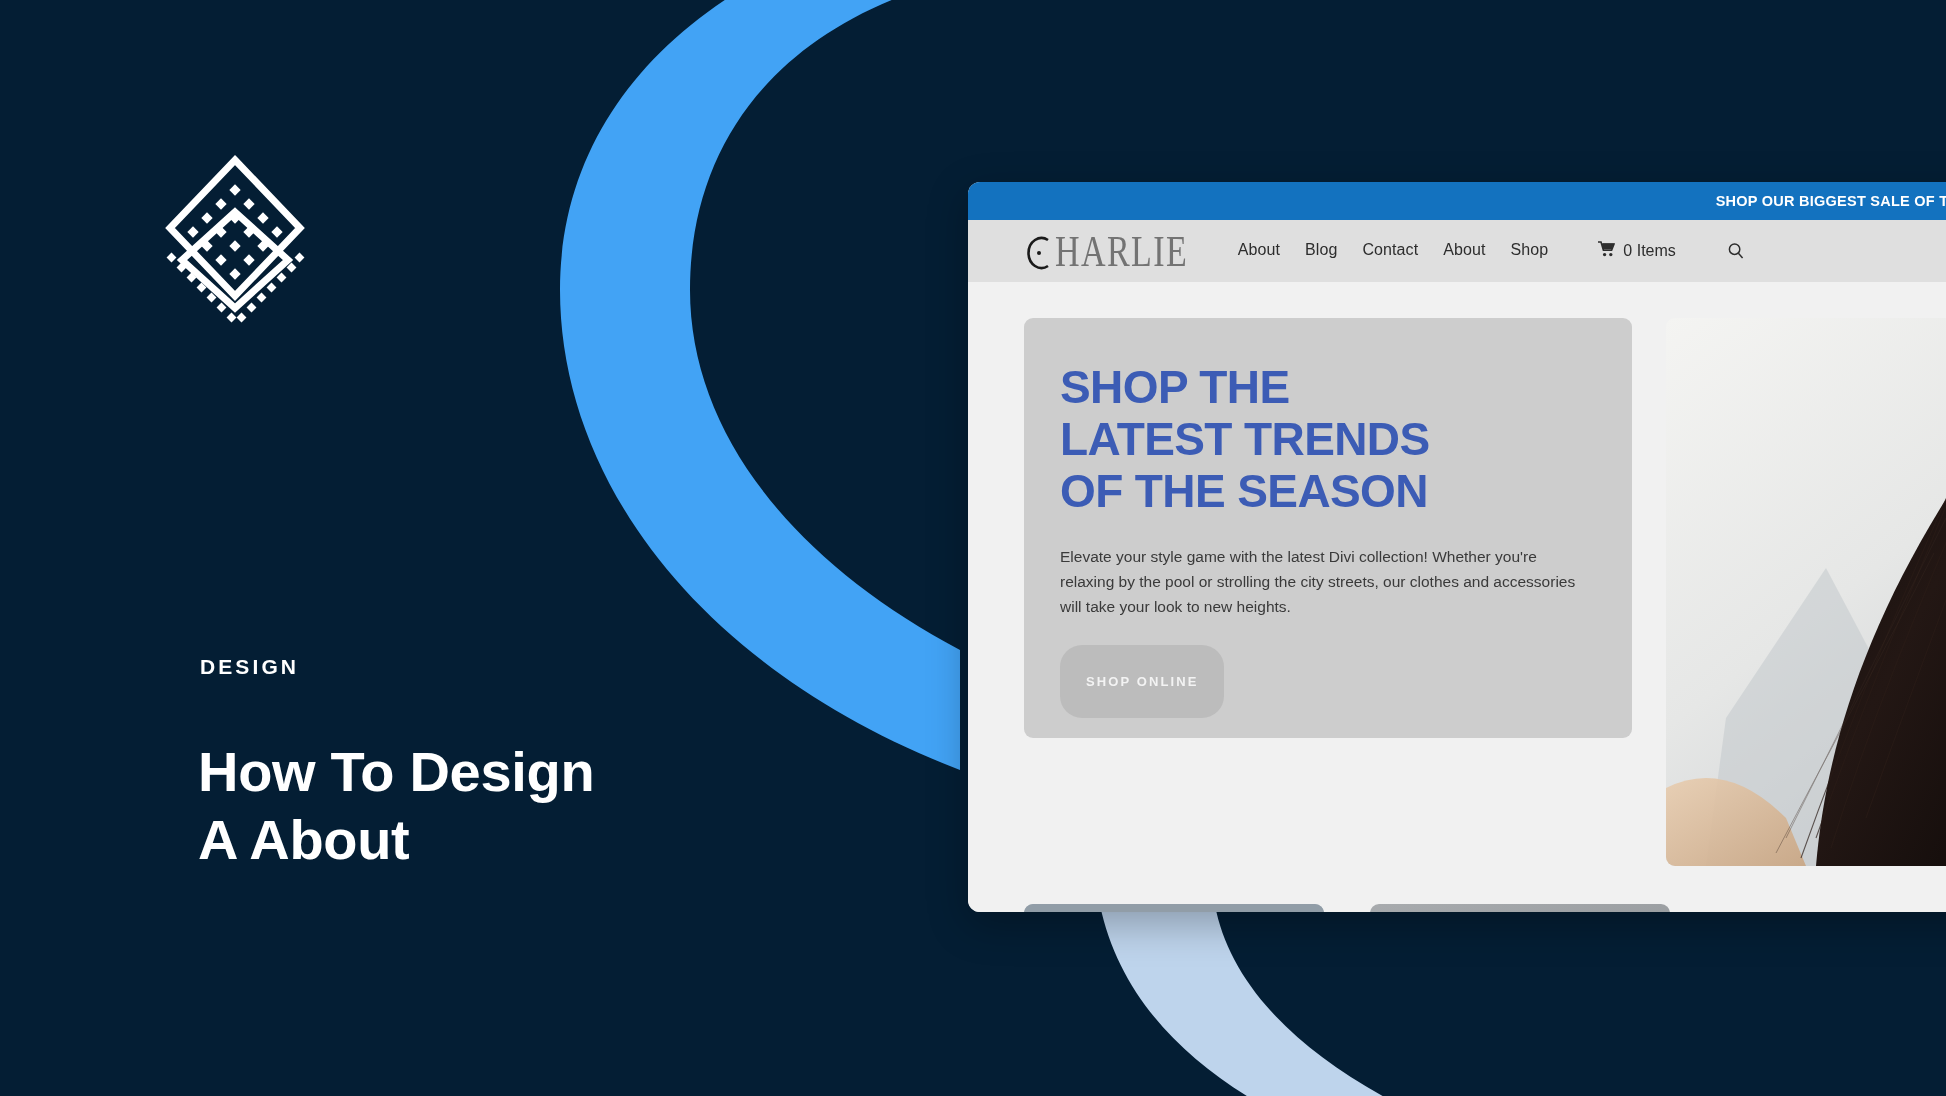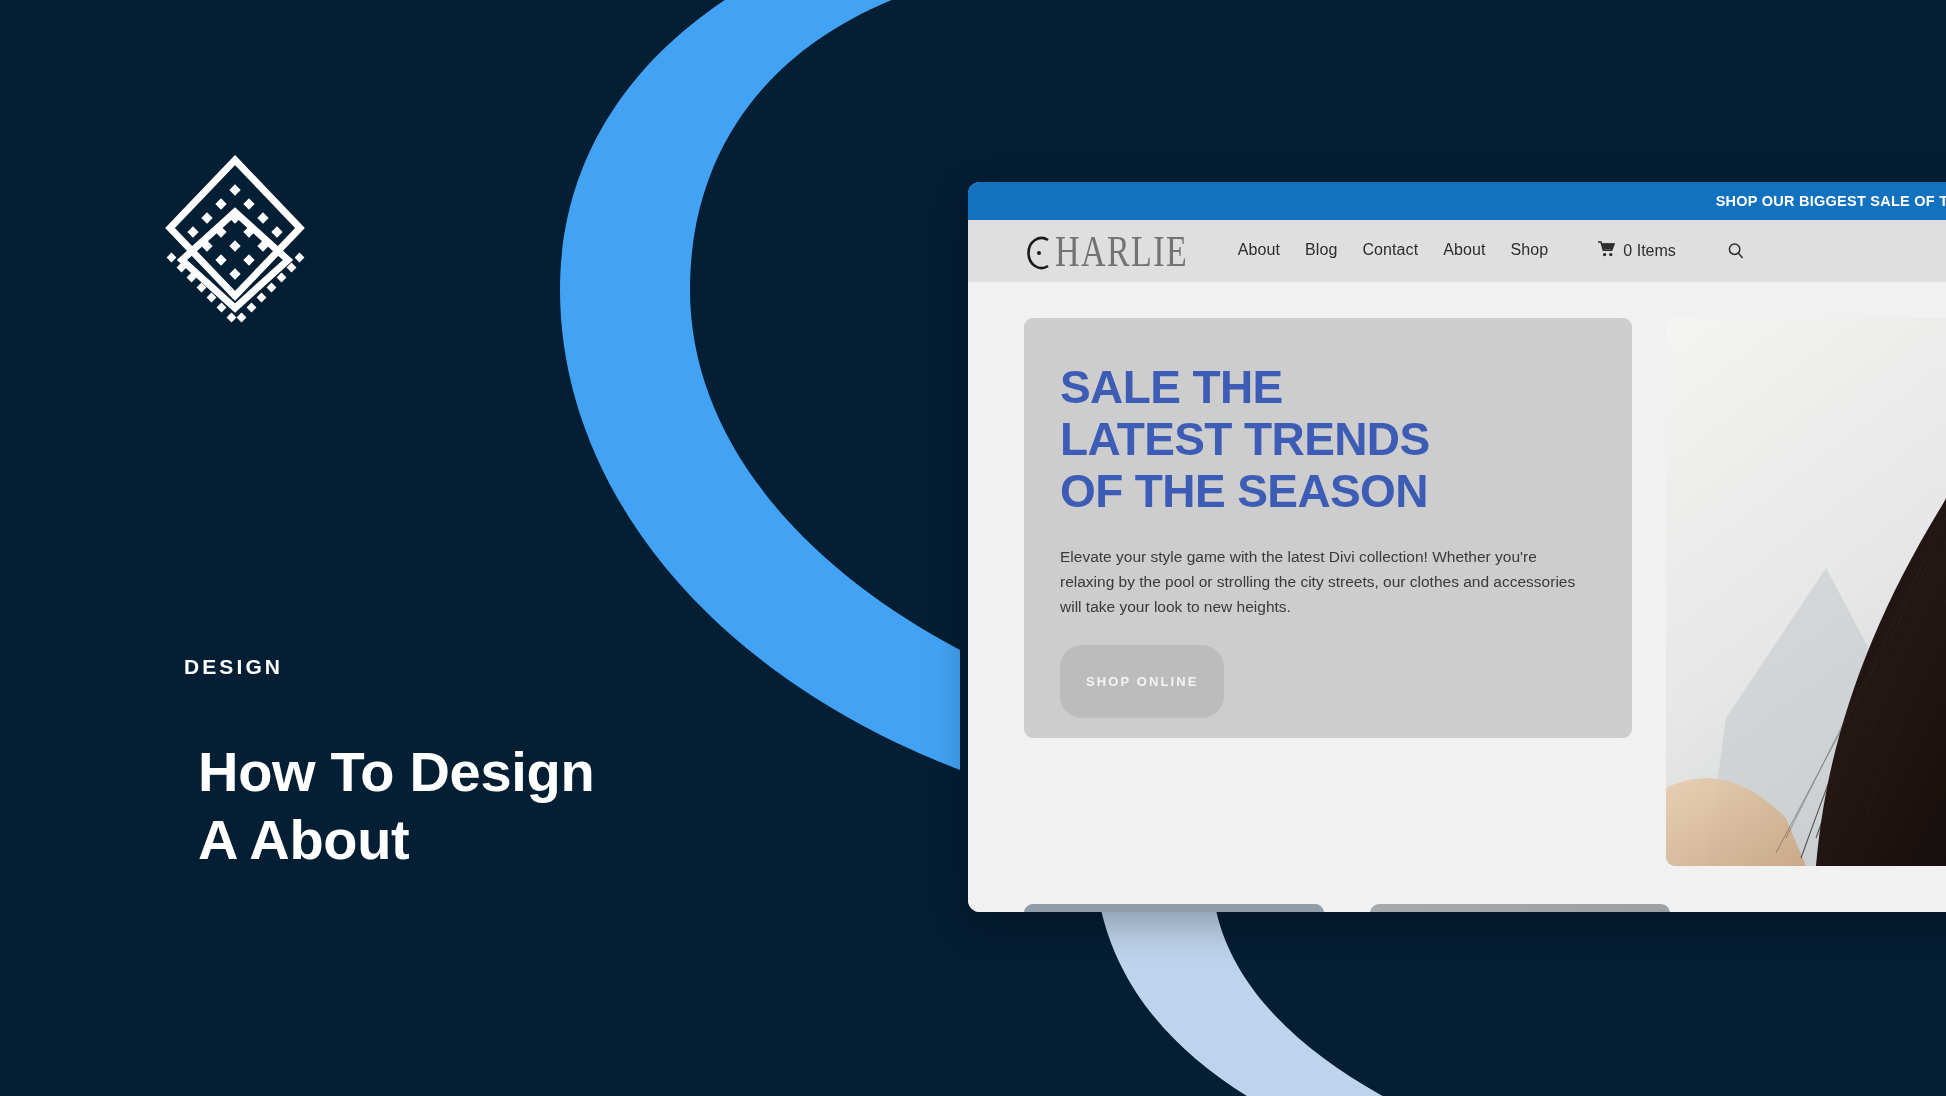--- a/index.html
+++ b/index.html
@@ -27,21 +27,21 @@
   #logo-mark {
     position:absolute;
     left:160px; top:150px;
     width:150px; height:185px;
   }
   #logo-mark svg { display:block; width:100%; height:100%; }
 
   
   #eyebrow {
     position:absolute;
-    left:184px; top:655px;
+    left:200px; top:655px;
     color:#ffffff;
     font-size:21px;
     font-weight:700;
     letter-spacing:3.1px;
   }
   #headline {
     position:absolute;
     left:198px; top:738px;
     color:#ffffff;
     font-size:56px;
@@ -324,21 +324,21 @@
         </span>
       </div>
     </div>
 
     <div id="site-body">
 
       <div id="hero-row">
 
         <div id="hero-card">
           <div id="hero-title">
-            <span class="hero-line">SALE THE</span>
+            <span class="hero-line">SHOP THE</span>
             <span class="hero-line">LATEST TRENDS</span>
             <span class="hero-line">OF THE SEASON</span>
           </div>
           <p id="hero-paragraph">Elevate your style game with the latest Divi collection! Whether you're relaxing by the pool or strolling the city streets, our clothes and accessories will take your look to new heights.</p>
           <button id="hero-cta">SHOP ONLINE</button>
         </div>
 
         <div id="portrait-card">
           <svg viewBox="0 0 430 548" preserveAspectRatio="xMidYMid slice" xmlns="http://www.w3.org/2000/svg">
             <defs>

